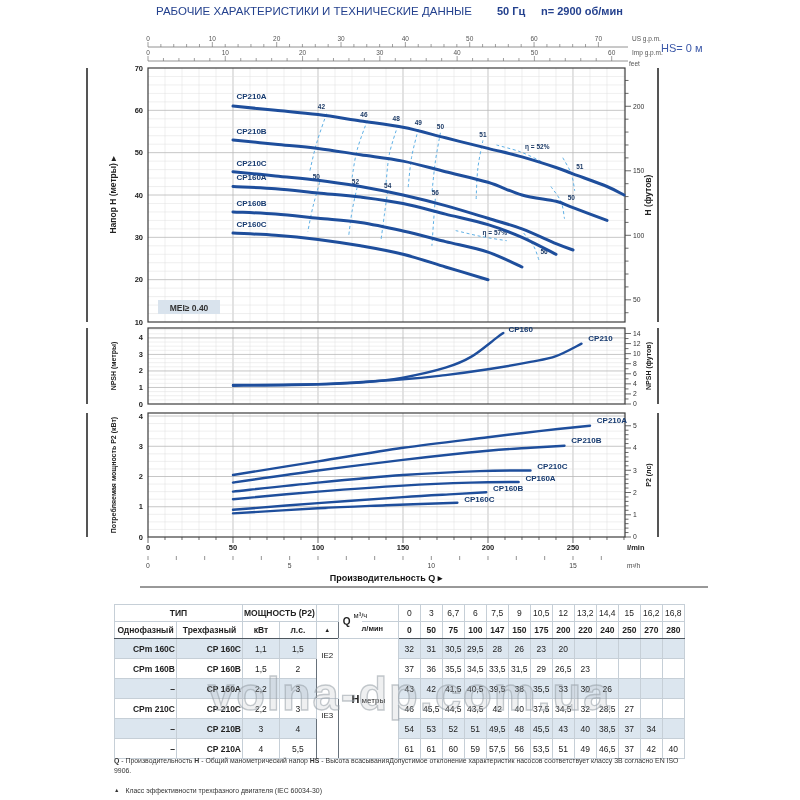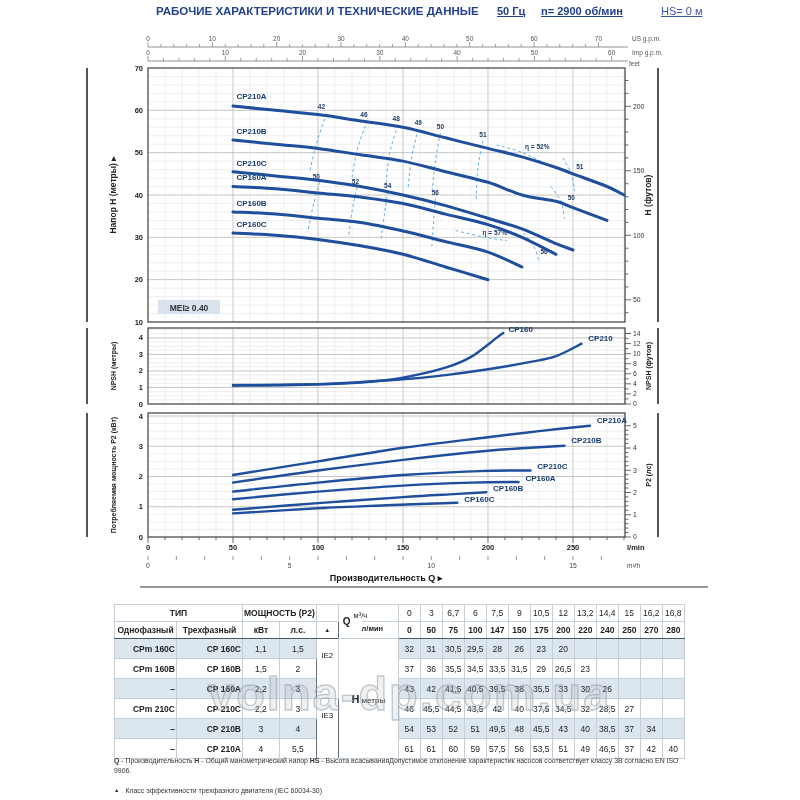--- a/index.html
+++ b/index.html
@@ -1,22 +1,22 @@
 <!DOCTYPE html>
 <html><head>
 <meta charset="utf-8">
 <style>
   html,body{margin:0;padding:0;background:#fff;}
   .page{position:relative;width:800px;height:800px;background:#fff;
         font-family:"Liberation Sans",sans-serif;overflow:hidden;}
-  .hdr-title{position:absolute;left:114px;top:5px;font-size:11.5px;font-weight:700;color:#24418e;padding-left:42px;}
-  .hdr-spec{position:absolute;top:5px;font-size:11px;font-weight:700;color:#24418e;text-decoration:underline;}
+  .hdr-title{position:absolute;left:114px;top:5px;font-size:11.5px;font-weight:400;color:#24418e;padding-left:42px;}
+  .hdr-spec{position:absolute;top:5px;font-size:11px;font-weight:700;color:#24418e;}
   .hdr-spec.freq{left:497px;}
   .hdr-spec.speed{left:541px;}
-  .hdr-spec.hs{left:661px;font-weight:400;color:#3a57a8;}
+  .hdr-spec.hs{left:661px;font-weight:400;color:#3a57a8;margin-top:37px;}
   svg{position:absolute;left:0;top:0;font-family:"Liberation Sans",sans-serif;}
   #spec-table{position:absolute;left:114px;top:604px;border-collapse:collapse;table-layout:fixed;
               font-size:8.5px;color:#222;border:1.5px solid #4d565e;}
   #spec-table th,#spec-table td{border:1px solid #c6cfd7;padding:0 1px;text-align:center;
               height:19px;overflow:hidden;white-space:nowrap;font-weight:400;}
   #spec-table thead th{height:16px;}
   #spec-table thead tr:last-child th{border-bottom:1.3px solid #4d565e;}
   #spec-table .b{font-weight:700;}
   #spec-table .namecell{text-align:right;padding-left:4px;font-weight:700;}
   #spec-table .stripe{background:#dce6ef;}

